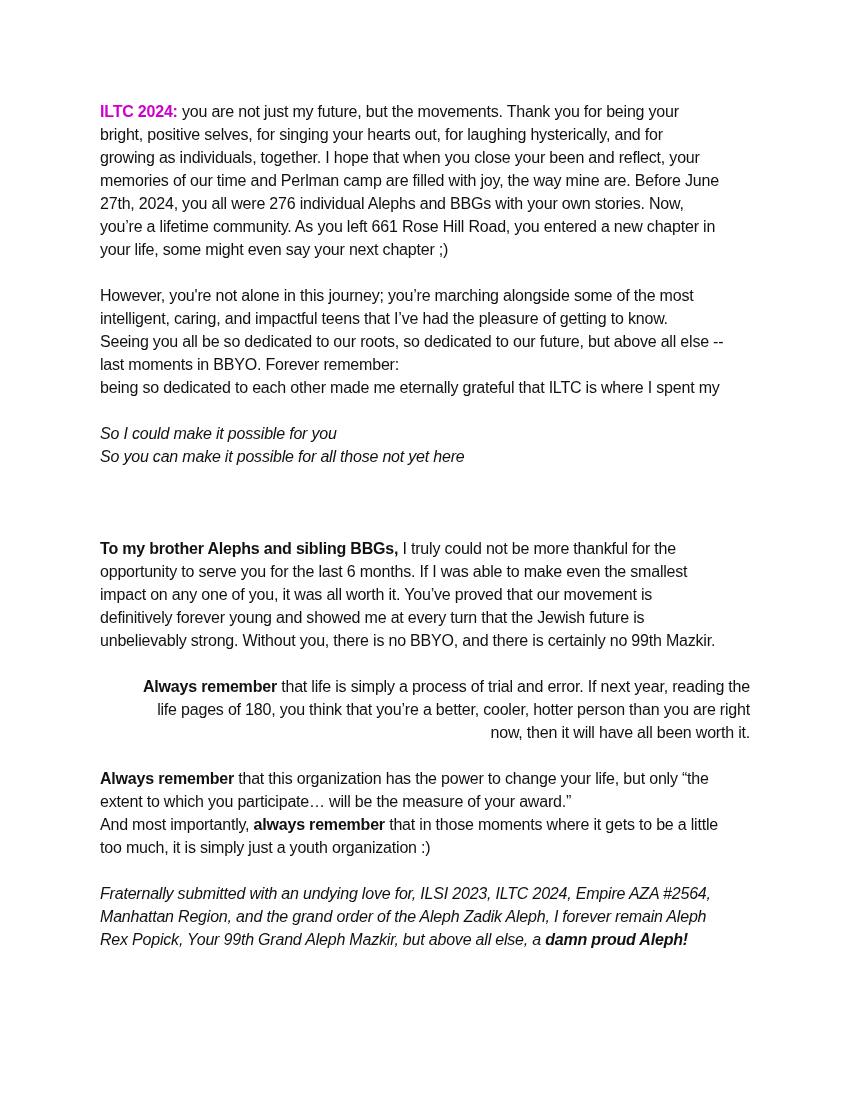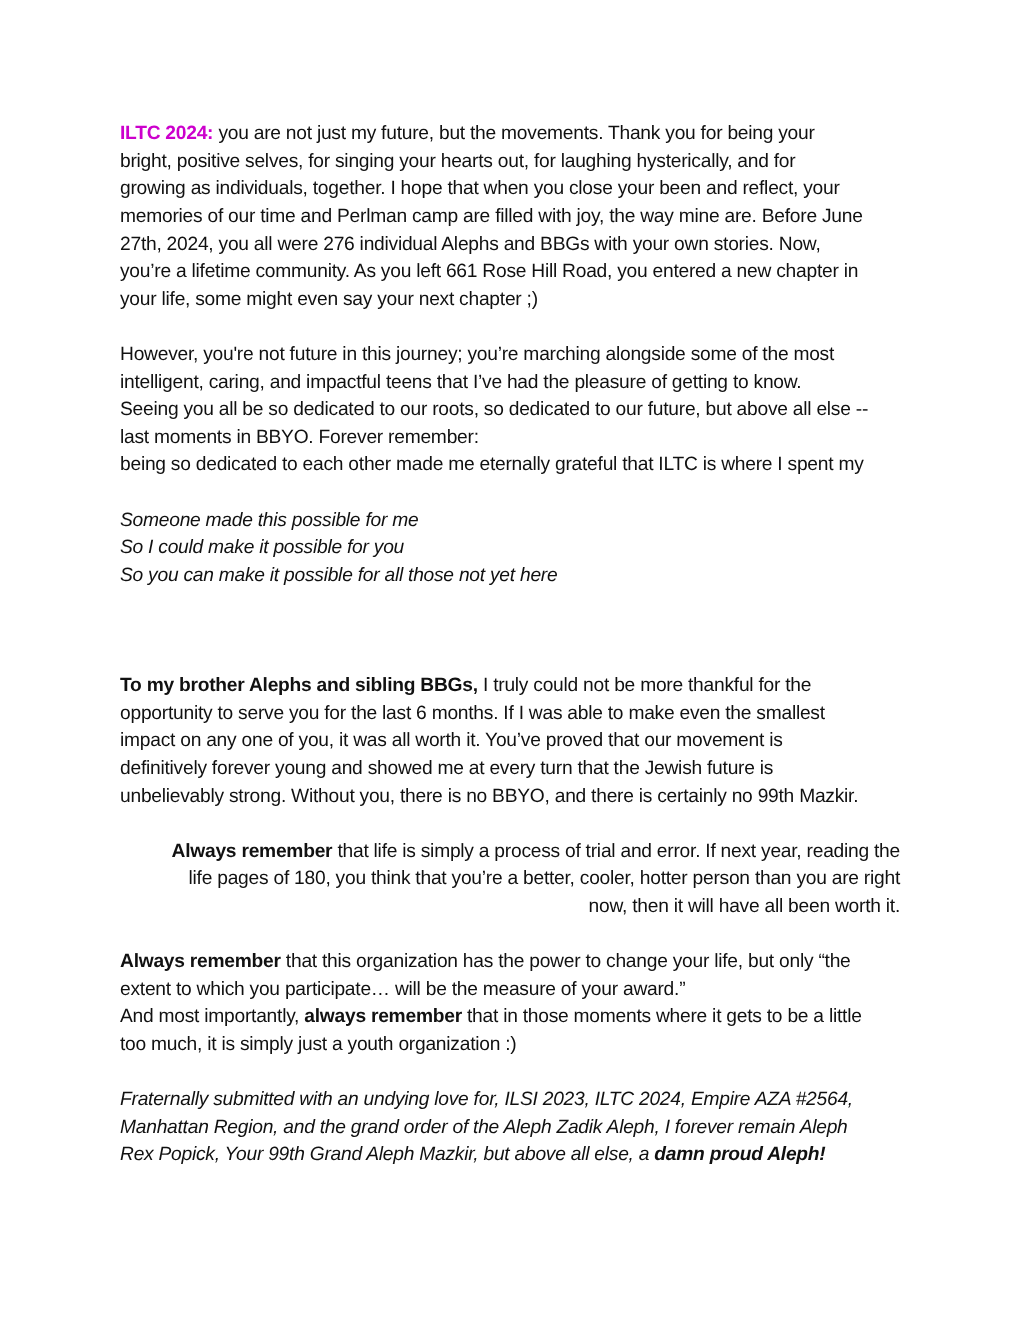--- a/index.html
+++ b/index.html
@@ -46,28 +46,27 @@
       <div class="para" style="margin-top: 0px;">
         <div class="line"><span class="run b" style="color: rgb(204, 0, 204);">ILTC 2024:</span><span class="run"> you are not just my future, but the movements. Thank you for being your</span></div>
         <div class="line"><span class="run">bright, positive selves, for singing your hearts out, for laughing hysterically, and for</span></div>
         <div class="line"><span class="run">growing as individuals, together. I hope that when you close your been and reflect, your</span></div>
         <div class="line"><span class="run">memories of our time and Perlman camp are filled with joy, the way mine are. Before June</span></div>
         <div class="line"><span class="run">27th, 2024, you all were 276 individual Alephs and BBGs with your own stories. Now,</span></div>
         <div class="line"><span class="run">you’re a lifetime community. As you left 661 Rose Hill Road, you entered a new chapter in</span></div>
         <div class="line"><span class="run">your life, some might even say your next chapter ;)</span></div>
       </div>
       <div class="para" style="margin-top: 23px;">
-        <div class="line"><span class="run">However, you're not future in this journey; you’re marching alongside some of the most</span></div>
+        <div class="line"><span class="run">However, you're not alone in this journey; you’re marching alongside some of the most</span></div>
         <div class="line"><span class="run">intelligent, caring, and impactful teens that I’ve had the pleasure of getting to know.</span></div>
         <div class="line"><span class="run">Seeing you all be so dedicated to our roots, so dedicated to our future, but above all else --</span></div>
         <div class="line"><span class="run">last moments in BBYO. Forever remember:</span></div>
         <div class="line"><span class="run">being so dedicated to each other made me eternally grateful that ILTC is where I spent my</span></div>
       </div>
       <div class="para" style="margin-top: 23px;">
-        <div class="line"><span class="run i">Someone made this possible for me</span></div>
         <div class="line"><span class="run i">So I could make it possible for you</span></div>
         <div class="line"><span class="run i">So you can make it possible for all those not yet here</span></div>
       </div>
       <div class="para" style="margin-top: 69px;">
         <div class="line"><span class="run b">To my brother Alephs and sibling BBGs,</span><span class="run"> I truly could not be more thankful for the</span></div>
         <div class="line"><span class="run">opportunity to serve you for the last 6 months. If I was able to make even the smallest</span></div>
         <div class="line"><span class="run">impact on any one of you, it was all worth it. You’ve proved that our movement is</span></div>
         <div class="line"><span class="run">definitively forever young and showed me at every turn that the Jewish future is</span></div>
         <div class="line"><span class="run">unbelievably strong. Without you, there is no BBYO, and there is certainly no 99th Mazkir.</span></div>
       </div>

